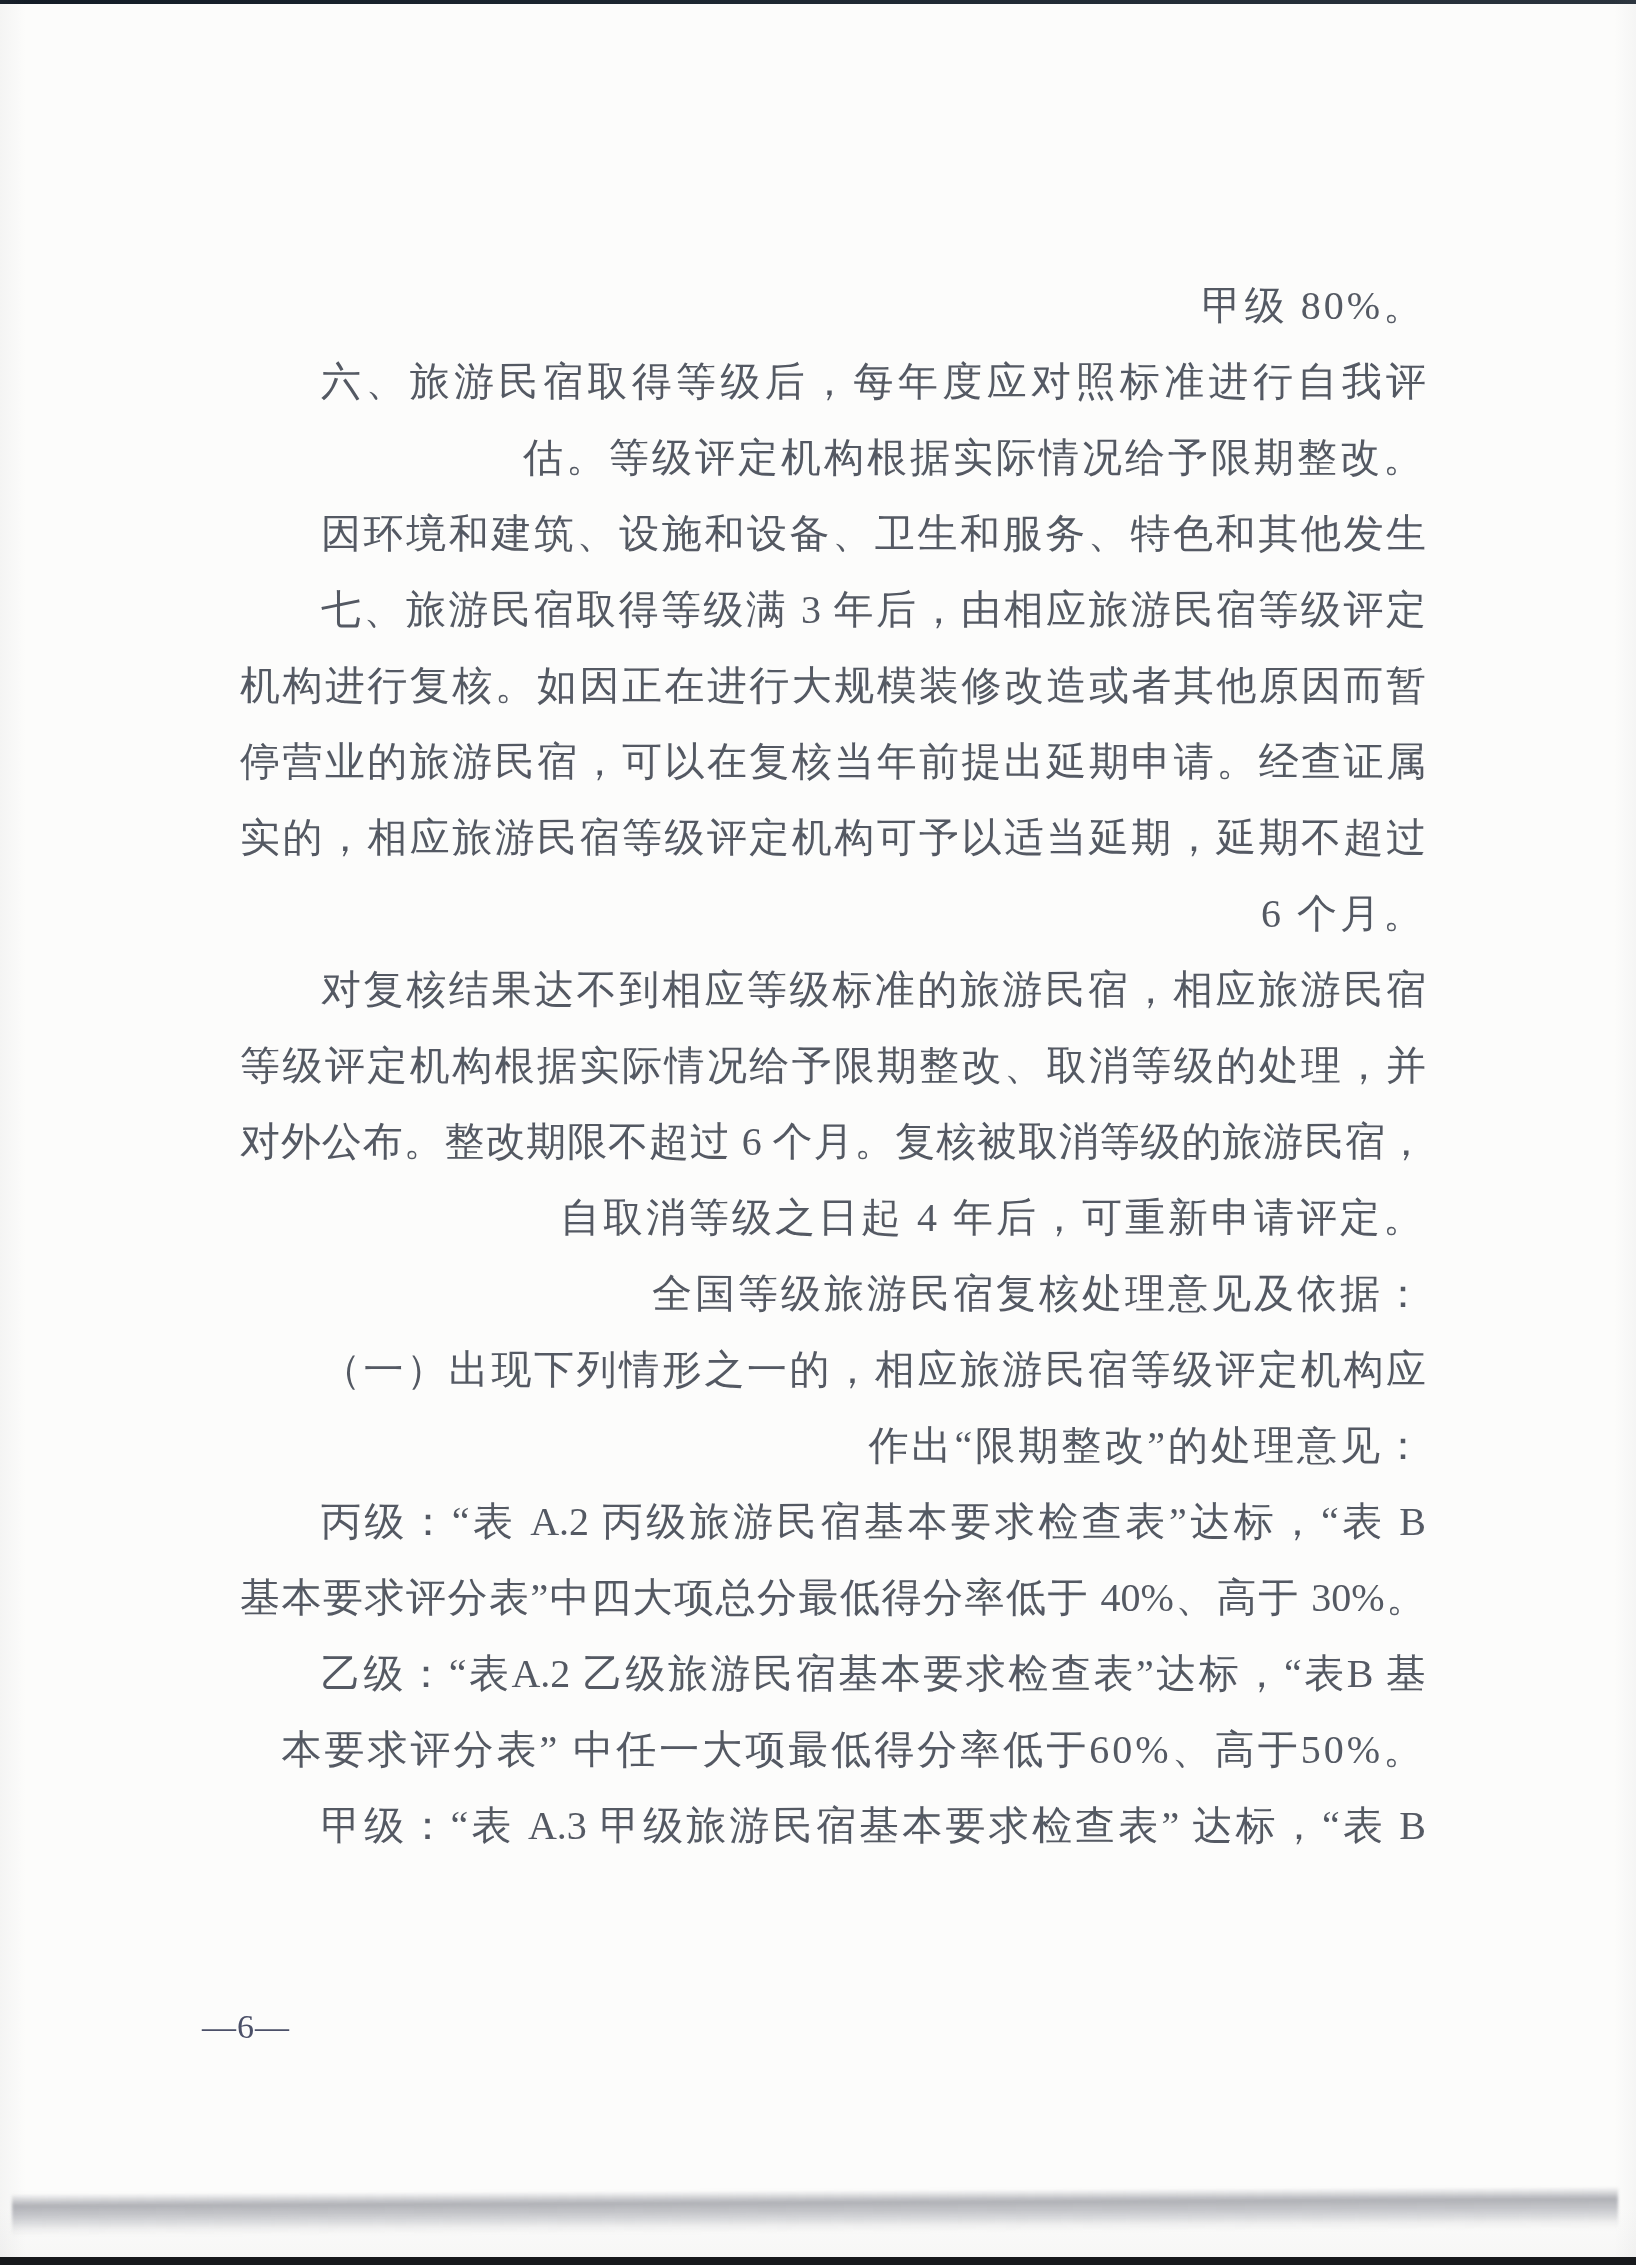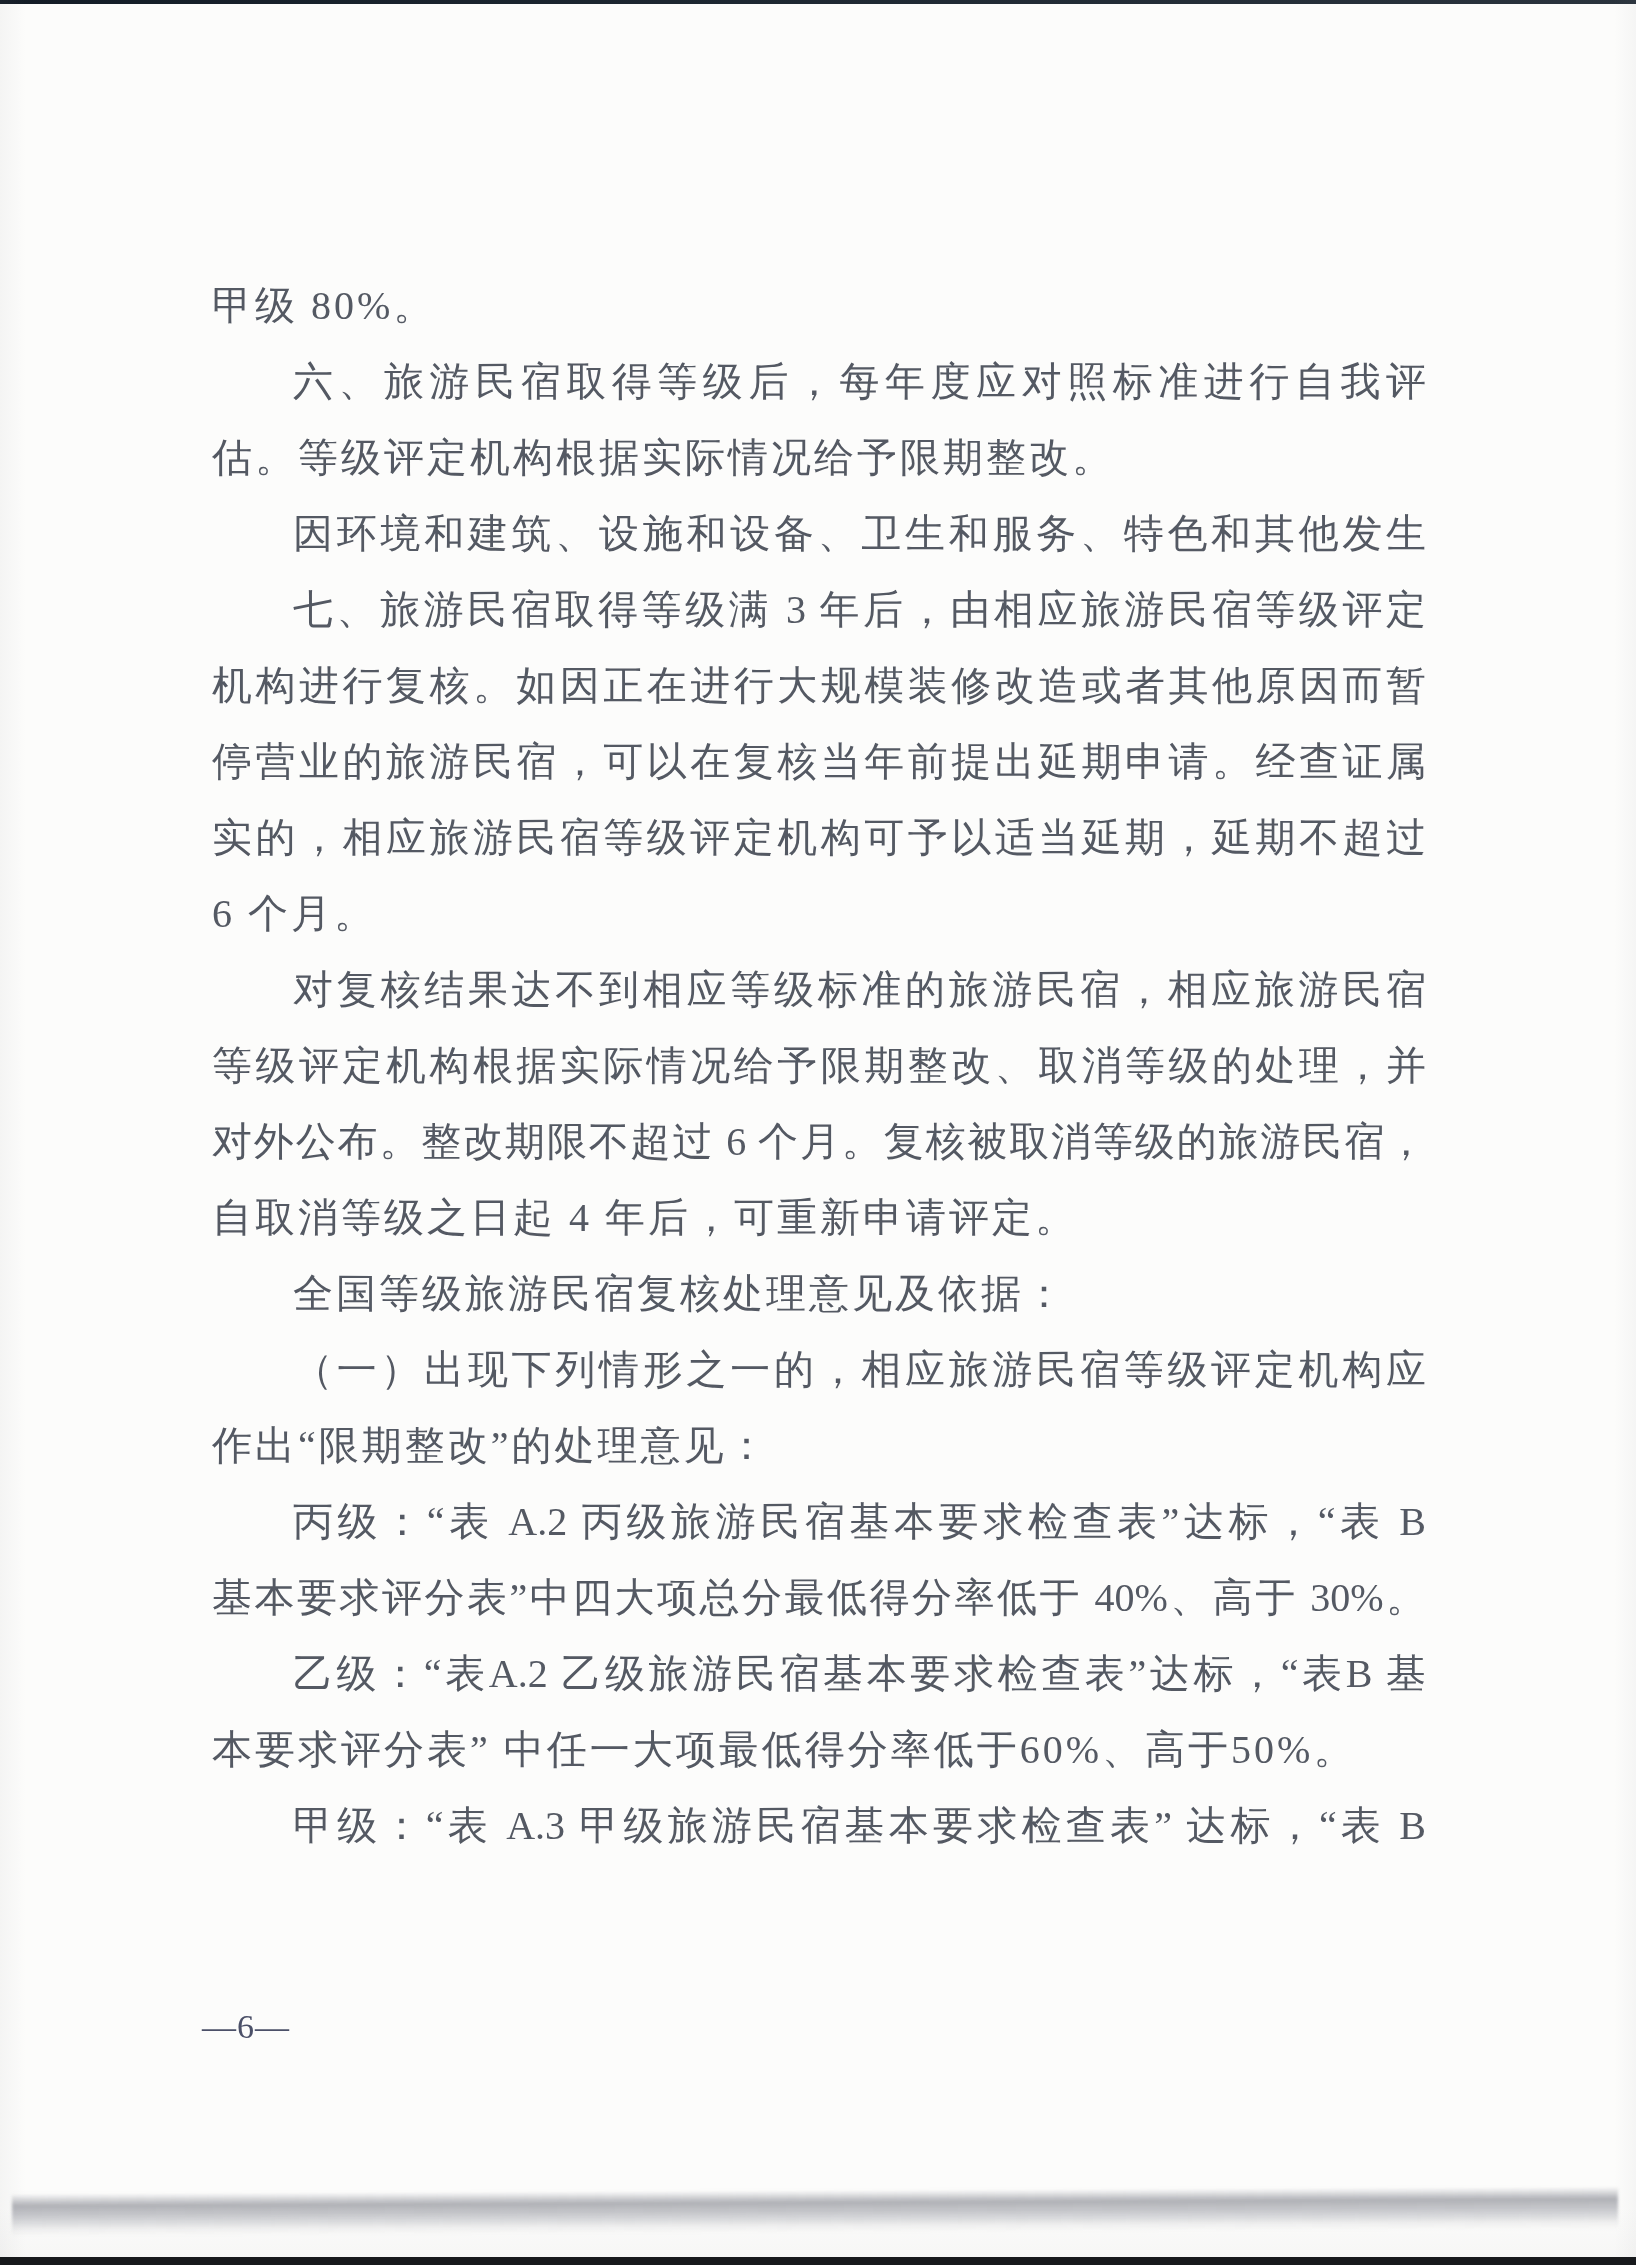--- a/index.html
+++ b/index.html
@@ -63,28 +63,29 @@
     width: 1214px;
     color: #545963;
     font-size: 40px;
     font-weight: 400;
   }
   .doc-text .line {
     height: 76px;
     line-height: 76px;
     white-space: nowrap;
     letter-spacing: 3px;
-    text-align: left;
+    text-align: right;
   }
   .doc-text .line.full {
     white-space: normal;
     letter-spacing: 0;
     text-align: justify;
     text-align-last: justify;
     overflow: hidden;
+    margin-left: 28px;
   }
   .doc-text .line.indent {
     text-indent: 81px;
   }
   .page-footer {
     position: absolute;
     left: 202px;
     top: 2006px;
     font-size: 34px;
     line-height: 41px;

